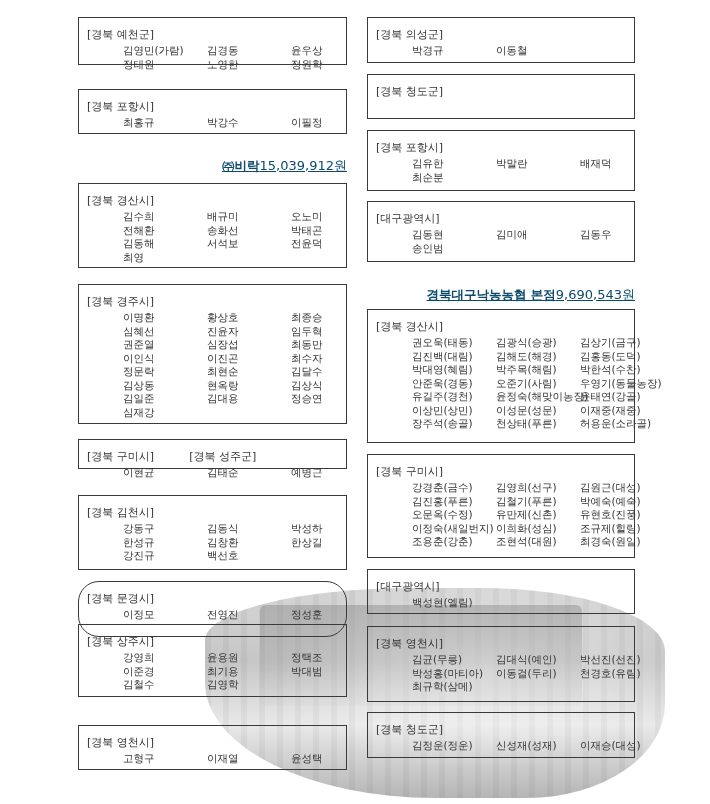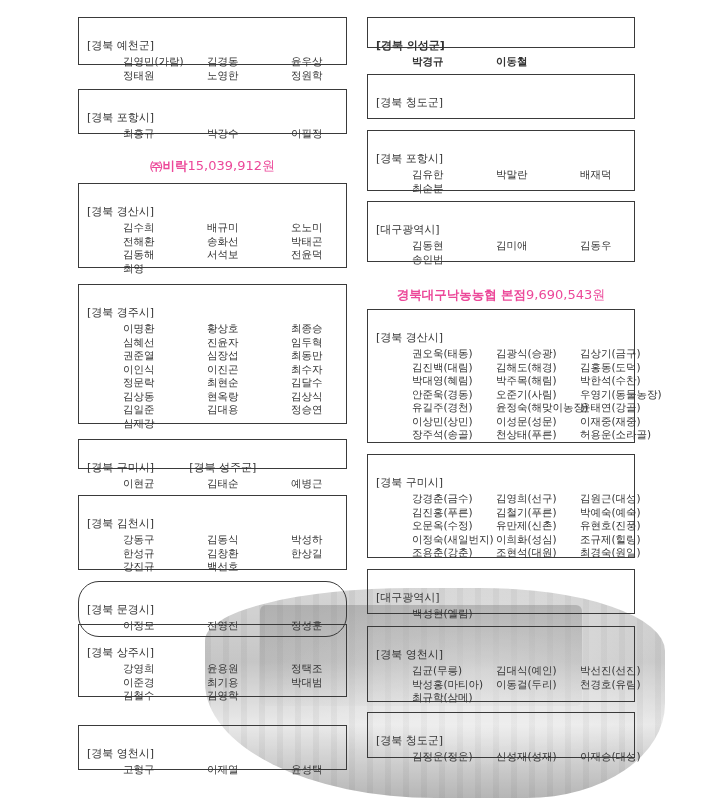--- a/index.html
+++ b/index.html
@@ -18,29 +18,29 @@
     z-index: 0;
   }
   .photo-bg::after {
     content: ""; position: absolute; left: 12%; top: 8%; width: 70%; height: 48%;
     background: linear-gradient(180deg, rgba(90,90,90,0.35), rgba(200,200,200,0.2));
     border-radius: 6px;
   }
   .box {
     position: absolute; background: rgba(255,255,255,0.0);
     border: 1.5px solid #3a3a3a; box-sizing: border-box;
-    padding: 16px 8px 4px 8px; z-index: 1;
+    padding: 5px 8px 4px 8px; z-index: 1;
   }
   .box .region { font-size: 11px; color: #333; line-height: 15px; margin-bottom: 2px; display: inline-block; }
   .box .region + .region { margin-left: 30px; }
   .grid { display: grid; grid-template-columns: 84px 84px 84px; row-gap: 0; padding-left: 4px; margin-left: 32px; }
   .grid span { font-size: 10.5px; line-height: 13.5px; color: #333; white-space: nowrap; }
   .company {
-    position: absolute; z-index: 1; display: flex; justify-content: center;
-    align-items: baseline; font-size: 12.5px; color: #ec4899;
+    position: absolute; z-index: 1; display: flex; justify-content: flex-end;
+    align-items: baseline; font-size: 12.5px; color: #0c4a6e; text-decoration: underline;
   }
   .company .name { font-weight: bold; }
   .company .amount { font-size: 13px; }
 </style>
 </head>
 <body>
 
 <div class="photo-bg"></div>
 
 <div class="box" style="left:78px;top:17px;width:269px;height:48px;">
@@ -162,21 +162,21 @@
 
 <div class="box" style="left:78px;top:725px;width:269px;height:45px;">
   <div class="region">[경북 영천시]</div>
   <div class="grid">
       <span>고형구</span>
       <span>이재열</span>
       <span>윤성택</span>
     </div>
 </div>
 
-<div class="box" style="left:367px;top:17px;width:268px;height:31px;font-weight:bold;">
+<div class="box" style="left:367px;top:17px;width:268px;height:46px;">
   <div class="region">[경북 의성군]</div>
   <div class="grid">
       <span>박경규</span>
       <span>이동철</span>
     </div>
 </div>
 
 <div class="box" style="left:367px;top:74px;width:268px;height:45px;">
   <div class="region">[경북 청도군]</div>
 </div>

